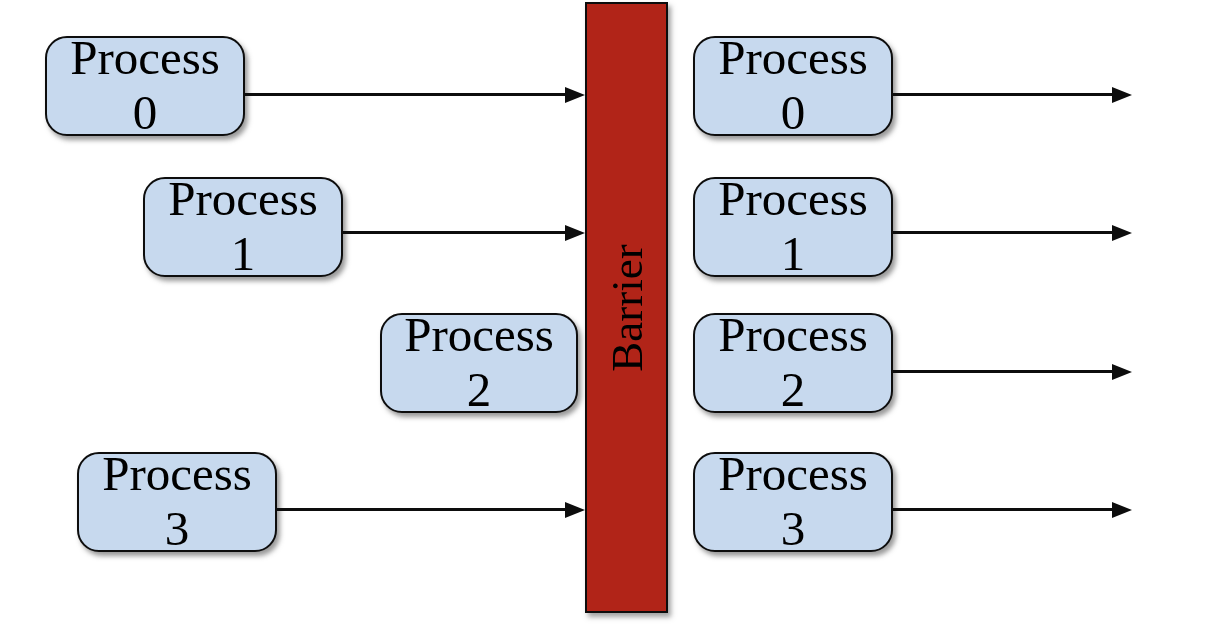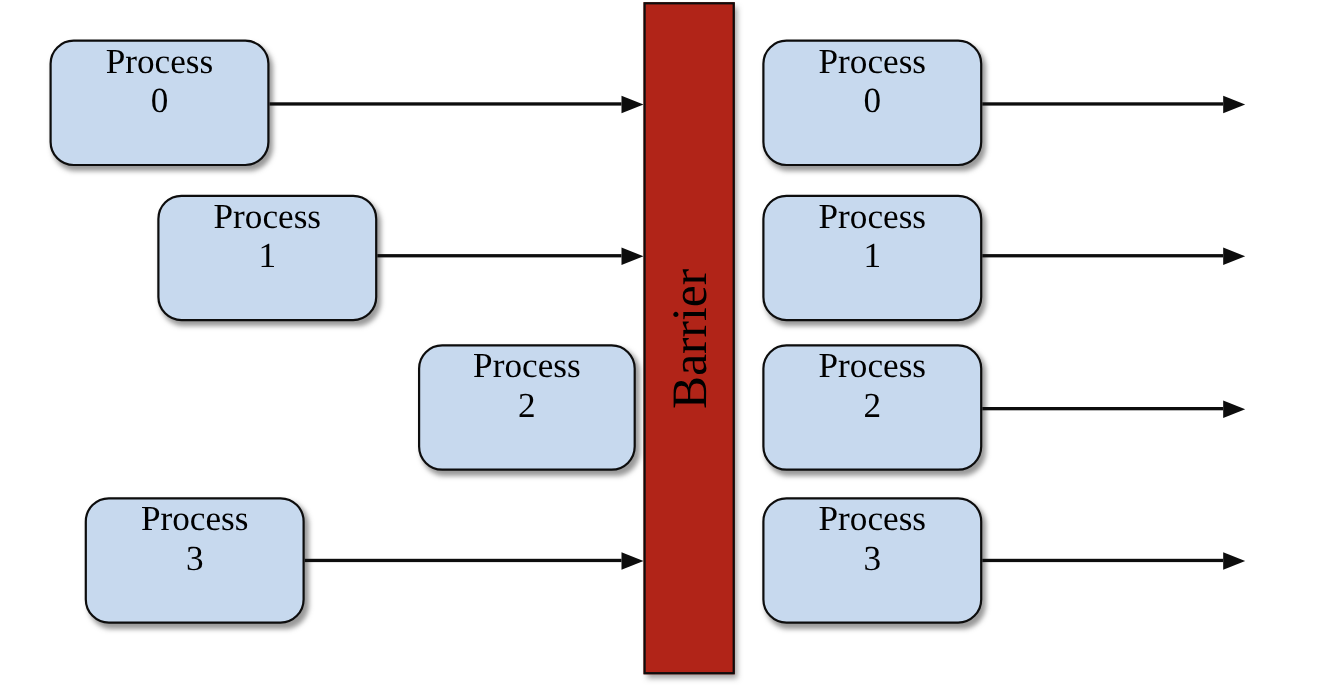--- a/index.html
+++ b/index.html
@@ -12,31 +12,31 @@
     width: 1218px;
     height: 630px;
     background: #ffffff;
     overflow: hidden;
     font-family: "Liberation Serif", "DejaVu Serif", serif;
     color: #000000;
   }
   .pbox {
     position: absolute;
     width: 200px;
-    height: 115px;
+    height: 100px;
     box-sizing: border-box;
     background: #c7d9ee;
     border: 2.5px solid #0d0d0d;
     border-radius: 22px;
     box-shadow: 3px 4px 5px rgba(70, 70, 70, 0.55);
     display: flex;
     flex-direction: column;
     align-items: center;
-    justify-content: flex-start;
-    font-size: 32px;
+    justify-content: center;
+    font-size: 49px;
     line-height: 1.12;
   }
   .pline {
     display: block;
     white-space: nowrap;
   }
   .arrow {
     position: absolute;
     height: 3px;
     background: #0d0d0d;

